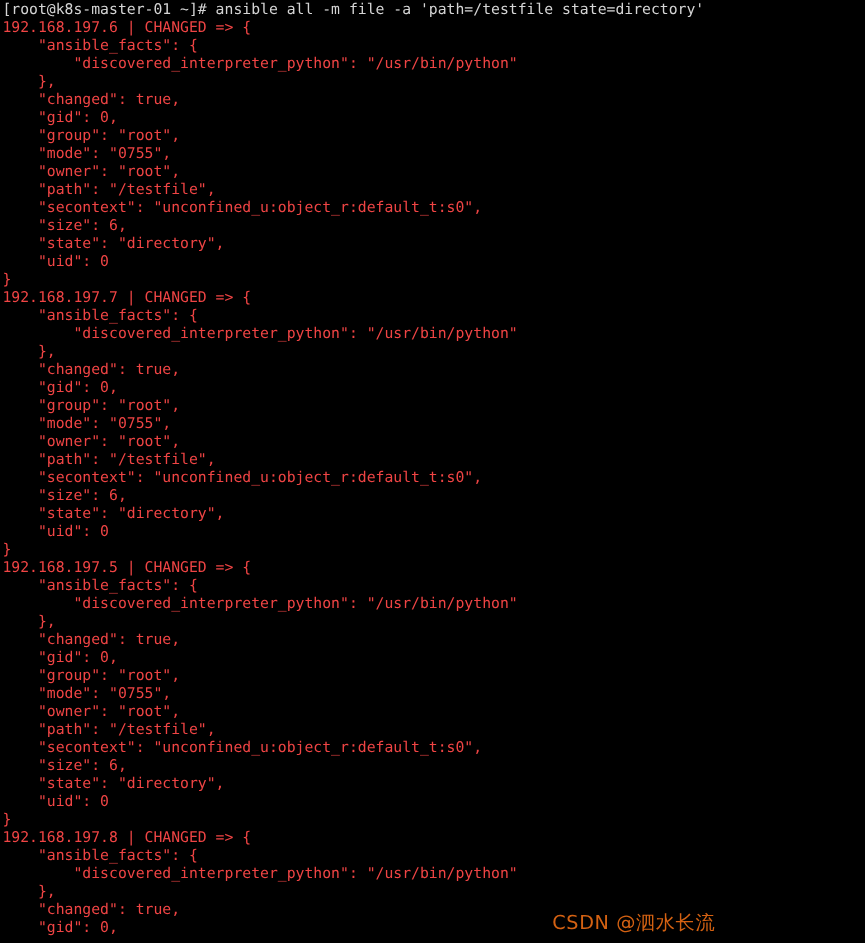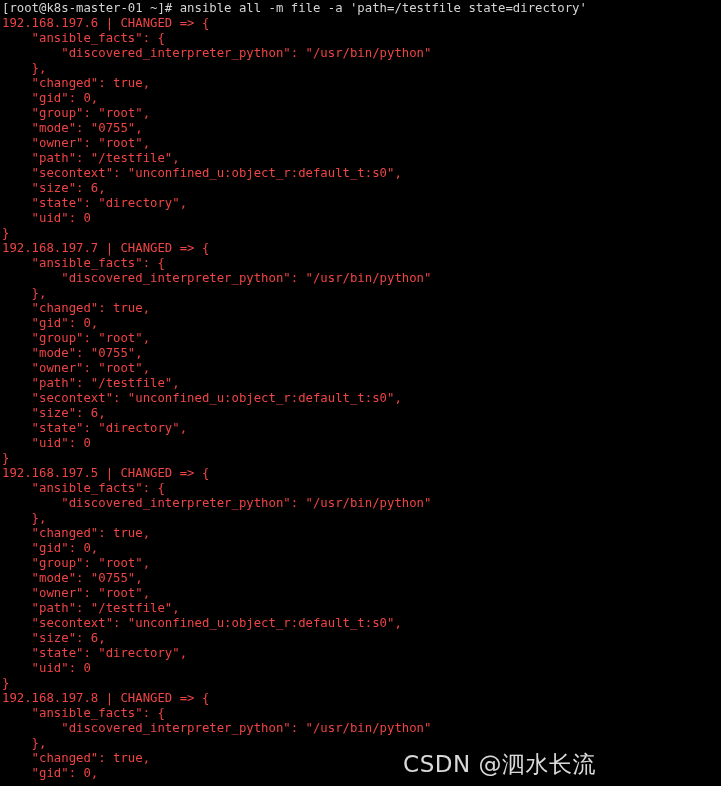--- a/index.html
+++ b/index.html
@@ -36,23 +36,23 @@
     height: 15px;
     line-height: 15px;
     font-size: 12.3px;
   }
   .c-prompt { color: #d4d4d4; }
   .c-out    { color: #ef4444; }
   #watermark {
     position: absolute;
     right: 10px;
     bottom: 6px;
-    color: #ffffff;
+    color: #f97316;
     font-family: "DejaVu Sans", "Liberation Sans", sans-serif;
-    font-size: 23px;
+    font-size: 16px;
     letter-spacing: 0.5px;
     opacity: 0.85;
     white-space: pre;
   }
 </style>
 </head>
 <body>
 
 <div id="terminal">
   <div id="screen"><div class="line c-prompt">[root@k8s-master-01 ~]# ansible all -m file -a 'path=/testfile state=directory'</div><div class="line c-out">192.168.197.6 | CHANGED =&gt; {</div><div class="line c-out">    "ansible_facts": {</div><div class="line c-out">        "discovered_interpreter_python": "/usr/bin/python"</div><div class="line c-out">    },</div><div class="line c-out">    "changed": true,</div><div class="line c-out">    "gid": 0,</div><div class="line c-out">    "group": "root",</div><div class="line c-out">    "mode": "0755",</div><div class="line c-out">    "owner": "root",</div><div class="line c-out">    "path": "/testfile",</div><div class="line c-out">    "secontext": "unconfined_u:object_r:default_t:s0",</div><div class="line c-out">    "size": 6,</div><div class="line c-out">    "state": "directory",</div><div class="line c-out">    "uid": 0</div><div class="line c-out">}</div><div class="line c-out">192.168.197.7 | CHANGED =&gt; {</div><div class="line c-out">    "ansible_facts": {</div><div class="line c-out">        "discovered_interpreter_python": "/usr/bin/python"</div><div class="line c-out">    },</div><div class="line c-out">    "changed": true,</div><div class="line c-out">    "gid": 0,</div><div class="line c-out">    "group": "root",</div><div class="line c-out">    "mode": "0755",</div><div class="line c-out">    "owner": "root",</div><div class="line c-out">    "path": "/testfile",</div><div class="line c-out">    "secontext": "unconfined_u:object_r:default_t:s0",</div><div class="line c-out">    "size": 6,</div><div class="line c-out">    "state": "directory",</div><div class="line c-out">    "uid": 0</div><div class="line c-out">}</div><div class="line c-out">192.168.197.5 | CHANGED =&gt; {</div><div class="line c-out">    "ansible_facts": {</div><div class="line c-out">        "discovered_interpreter_python": "/usr/bin/python"</div><div class="line c-out">    },</div><div class="line c-out">    "changed": true,</div><div class="line c-out">    "gid": 0,</div><div class="line c-out">    "group": "root",</div><div class="line c-out">    "mode": "0755",</div><div class="line c-out">    "owner": "root",</div><div class="line c-out">    "path": "/testfile",</div><div class="line c-out">    "secontext": "unconfined_u:object_r:default_t:s0",</div><div class="line c-out">    "size": 6,</div><div class="line c-out">    "state": "directory",</div><div class="line c-out">    "uid": 0</div><div class="line c-out">}</div><div class="line c-out">192.168.197.8 | CHANGED =&gt; {</div><div class="line c-out">    "ansible_facts": {</div><div class="line c-out">        "discovered_interpreter_python": "/usr/bin/python"</div><div class="line c-out">    },</div><div class="line c-out">    "changed": true,</div><div class="line c-out">    "gid": 0,</div></div>

